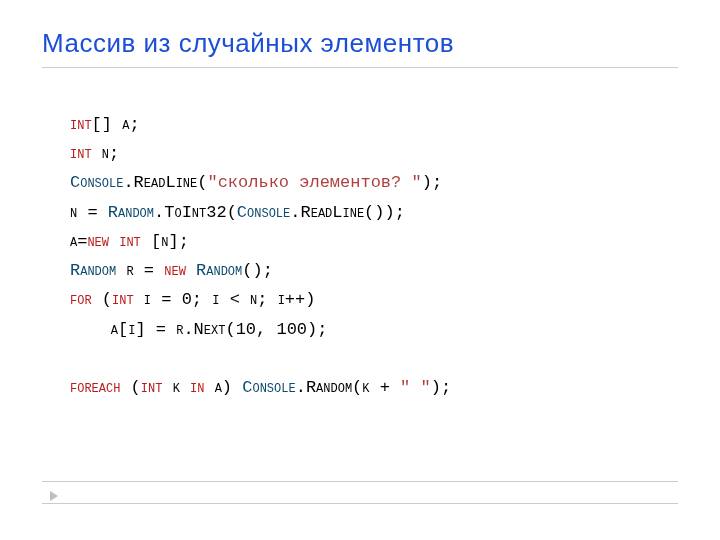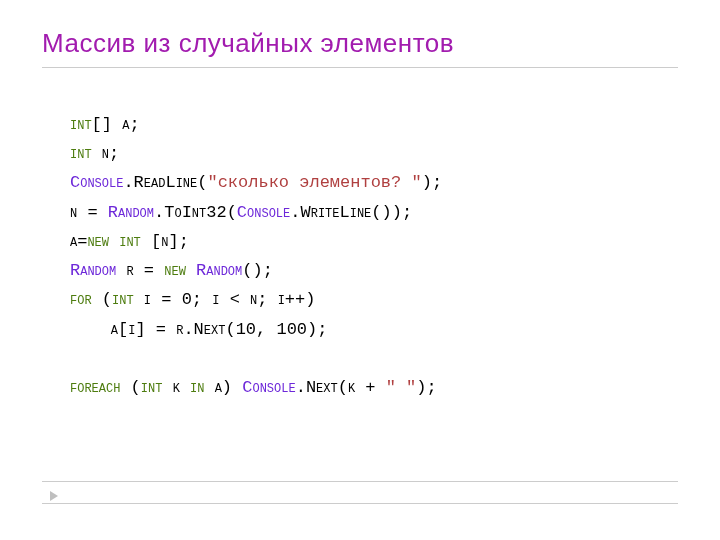--- a/index.html
+++ b/index.html
@@ -13,41 +13,41 @@
   }
   .slide {
     box-sizing: border-box;
     padding: 28px 42px 20px 42px;
     width: 720px;
     height: 540px;
     position: relative;
   }
   .title {
     font-size: 26px;
-    color: #a21caf;
+    color: #1d4ed8;
     padding: 0 0 8px 0;
     border-bottom: 1px solid #ccc;
     font-weight: 400;
     letter-spacing: 0.5px;
   }
   .code-wrap {
     margin-top: 42px;
     padding-left: 28px;
   }
   pre.code {
     margin: 0;
     font-family: Consolas, "Courier New", monospace;
     font-size: 17px;
     line-height: 1.72;
     white-space: pre;
     color: #000;
     font-variant-ligatures: none;
   }
-  pre.code .kw  { color: #4d7c0f; font-variant: small-caps; }
-  pre.code .typ { color: #6d28d9; font-variant: small-caps; }
+  pre.code .kw  { color: #b91c1c; font-variant: small-caps; }
+  pre.code .typ { color: #0c4a6e; font-variant: small-caps; }
   pre.code .str { color: #b04040; }
   pre.code .pl  { font-variant: small-caps; color: #000; }
 
   .footer-rule {
     position: absolute;
     left: 42px;
     right: 42px;
     bottom: 58px;
     border-top: 1px solid #ccc;
   }
@@ -72,25 +72,25 @@
 </head>
 <body>
 
 <div class="slide">
   <div class="title">Массив из случайных элементов</div>
 
   <div class="code-wrap">
 <pre class="code"><span class="kw">int</span><span class="pl">[] a;</span>
 <span class="kw">int</span><span class="pl"> n;</span>
 <span class="typ">Console</span><span class="pl">.ReadLine(</span><span class="str">"сколько элементов? "</span><span class="pl">);</span>
-<span class="pl">n = </span><span class="typ">Random</span><span class="pl">.ToInt32(</span><span class="typ">Console</span><span class="pl">.WriteLine());</span>
+<span class="pl">n = </span><span class="typ">Random</span><span class="pl">.ToInt32(</span><span class="typ">Console</span><span class="pl">.ReadLine());</span>
 <span class="pl">a=</span><span class="kw">new</span><span> </span><span class="kw">int</span><span class="pl"> [n];</span>
 <span class="typ">Random</span><span class="pl"> r = </span><span class="kw">new</span><span class="typ"> Random</span><span class="pl">();</span>
 <span class="kw">for</span><span class="pl"> (</span><span class="kw">int</span><span class="pl"> i = 0; i &lt; n; i++)</span>
 <span class="pl">    a[i] = r.Next(10, 100);</span>
 
-<span class="kw">foreach</span><span class="pl"> (</span><span class="kw">int</span><span class="pl"> k </span><span class="kw">in</span><span class="pl"> a) </span><span class="typ">Console</span><span class="pl">.Next(k + </span><span class="str">" "</span><span class="pl">);</span></pre>
+<span class="kw">foreach</span><span class="pl"> (</span><span class="kw">int</span><span class="pl"> k </span><span class="kw">in</span><span class="pl"> a) </span><span class="typ">Console</span><span class="pl">.Random(k + </span><span class="str">" "</span><span class="pl">);</span></pre>
   </div>
 
   <div class="footer-rule"></div>
   <div class="bullet"></div>
   <div class="footer-rule2"></div>
 </div>
 
 </body></html>

